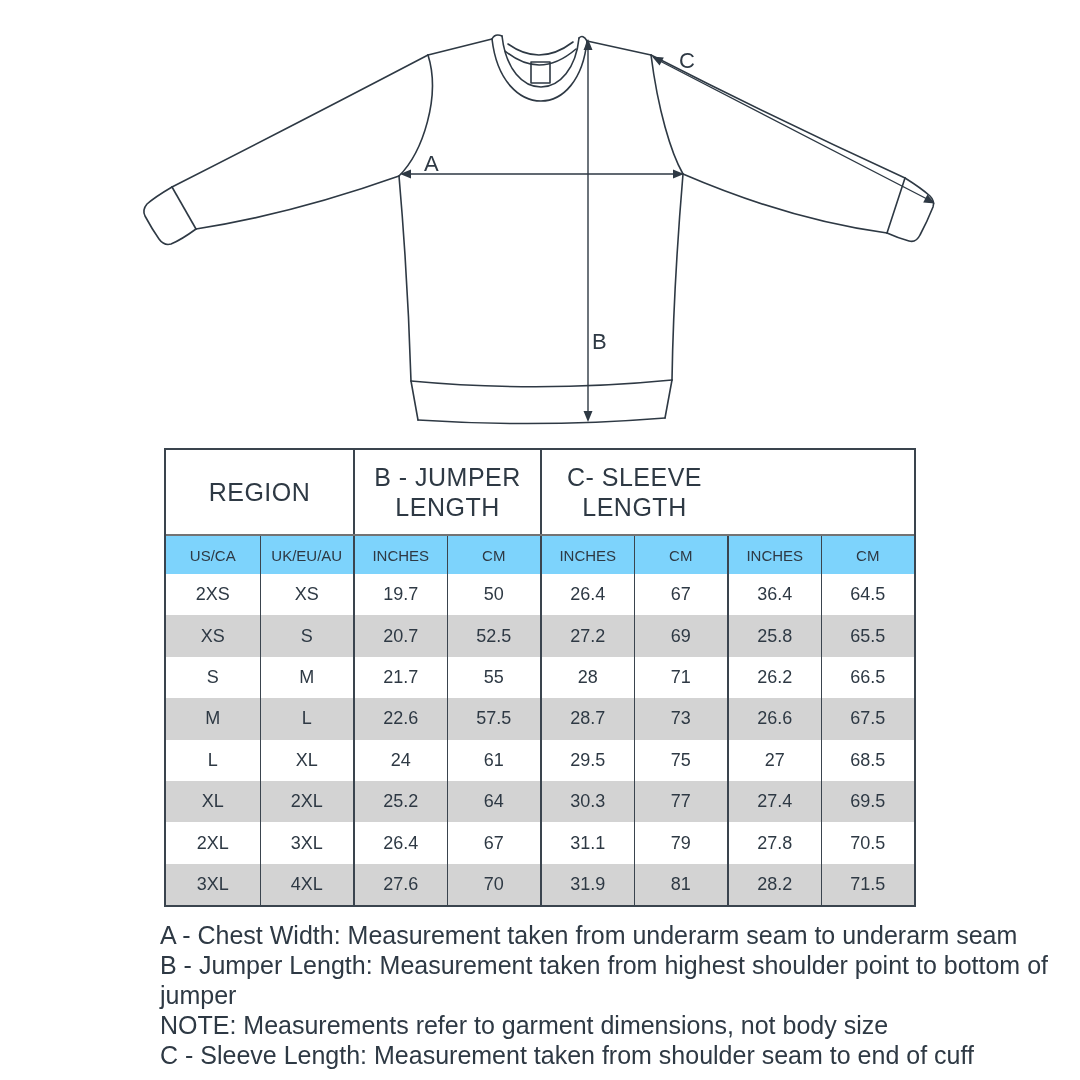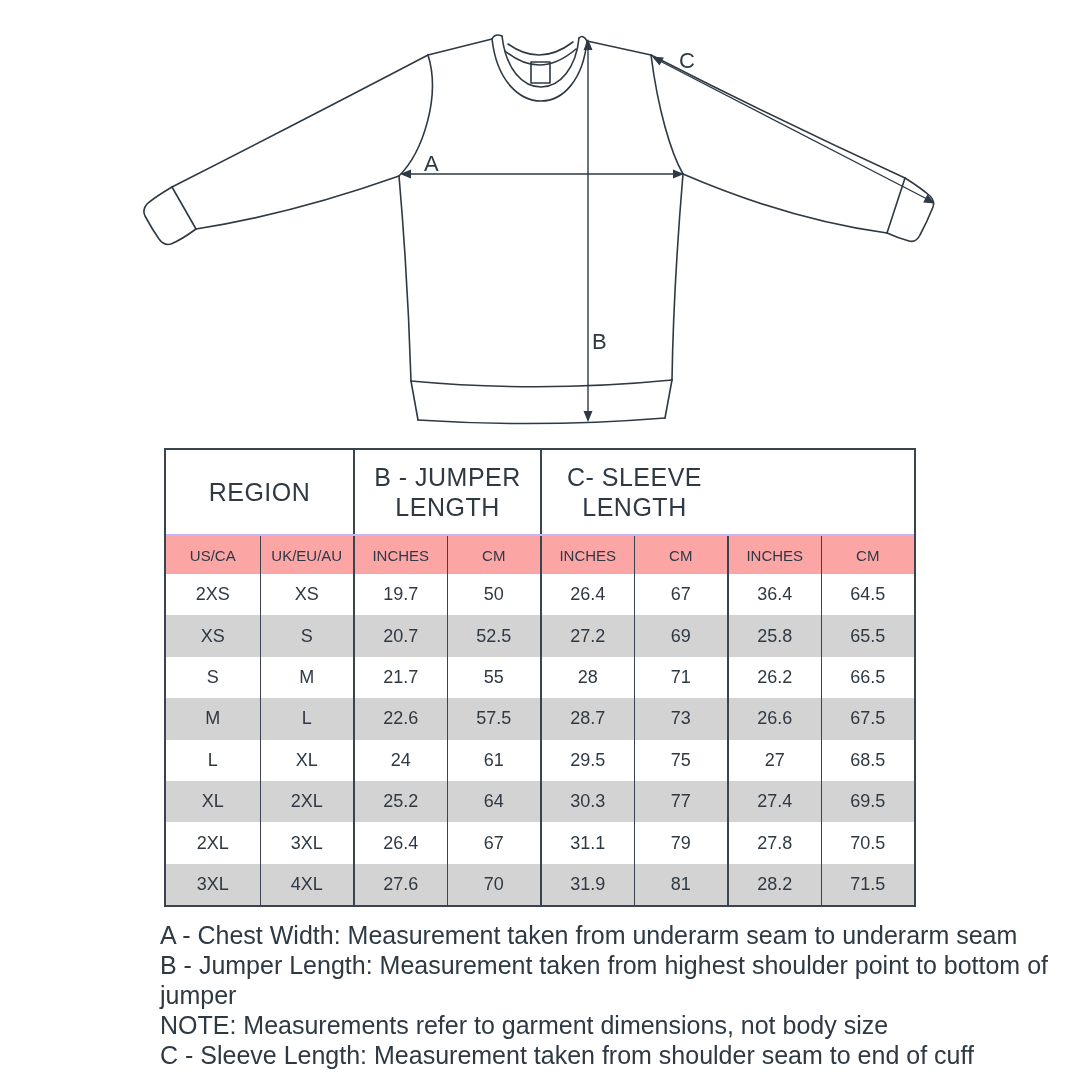--- a/index.html
+++ b/index.html
@@ -6,29 +6,29 @@
   .page{position:relative;width:1080px;height:1080px;background:#fff;overflow:hidden;
         font-family:"Liberation Sans",sans-serif;color:#2e3944;}
   .diagram{display:block;width:1080px;height:445px;}
   .diagram path,.diagram rect,.diagram line{fill:none;stroke:#2e3944;stroke-width:1.6;
         stroke-linecap:round;stroke-linejoin:round;}
   .diagram .arrow-shaft{stroke-width:1.4;}
   .diagram polygon{fill:#2e3944;stroke:none;}
   .diagram text{fill:#2e3944;font-family:"Liberation Sans",sans-serif;font-size:22px;}
   .table-wrap{position:absolute;left:164px;top:448px;width:752px;}
   .size-table{border:2.5px solid #3a444e;}
-  .group-row{display:grid;grid-template-columns:repeat(4,1fr);border-bottom:2px solid #c4b5fd;background:#fff;}
+  .group-row{display:grid;grid-template-columns:repeat(4,1fr);border-bottom:2px solid #737373;background:#fff;}
   .gcell{height:84px;display:flex;align-items:center;justify-content:center;text-align:center;
         font-size:25px;letter-spacing:.5px;line-height:1.22;white-space:pre-line;}
   .gcell + .gcell{border-left:2px solid #3a444e;}
   .grid8{display:grid;grid-template-columns:repeat(8,1fr);}
   .cell{display:flex;align-items:center;justify-content:center;background:#fff;}
   .cell:nth-child(2n){border-left:1px solid #3a444e;}
   .cell:nth-child(2n+1):not(:first-child){border-left:2px solid #3a444e;}
-  .sub .cell{height:38px;font-size:15px;background:#fca5a5;}
+  .sub .cell{height:38px;font-size:15px;background:#7dd3fc;}
   .drow .cell{height:41.4px;font-size:18px;}
   .drow.alt .cell{background:#d3d3d3;}
   .notes{position:absolute;left:160px;top:920px;font-size:25px;line-height:30px;}
   .notes p{margin:0;}
 </style>
 </head>
 <body>
 
 <div class="page">
 

